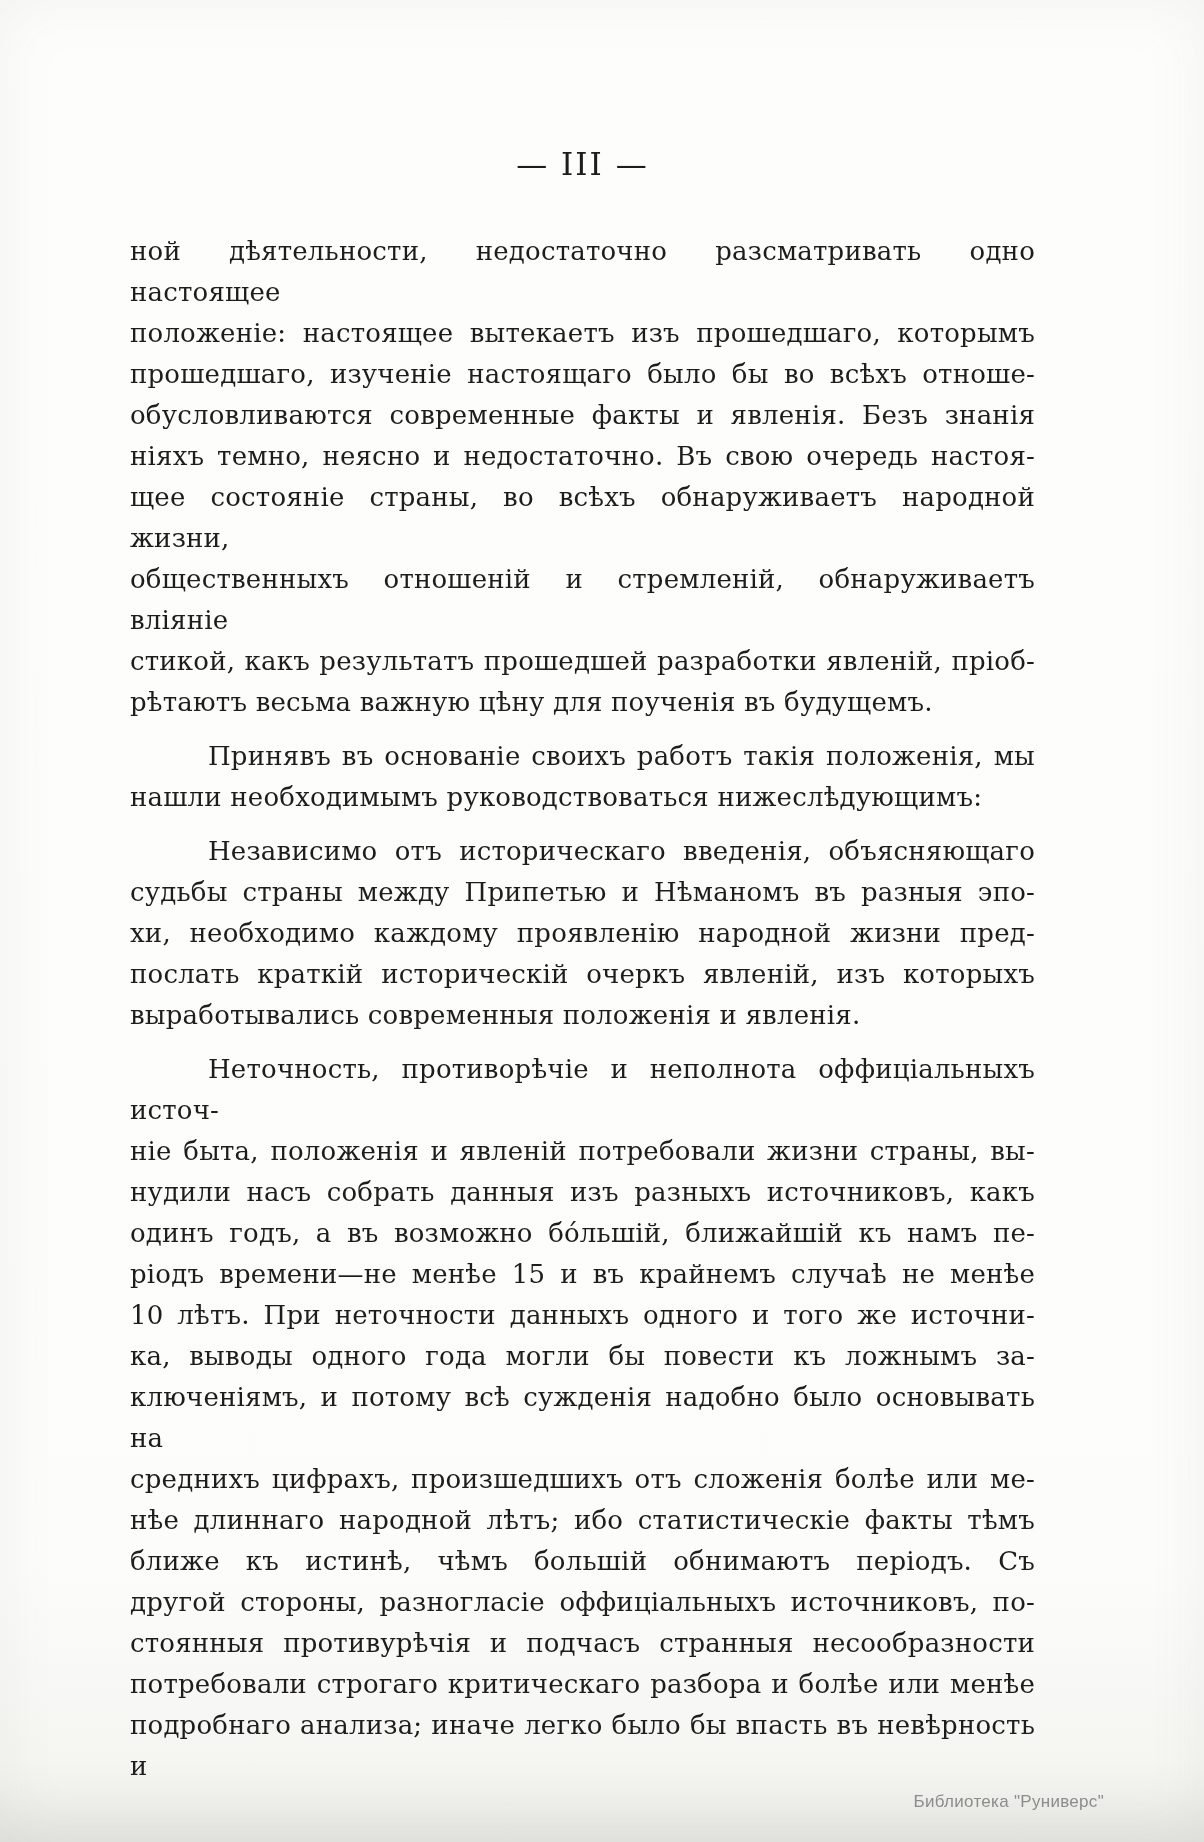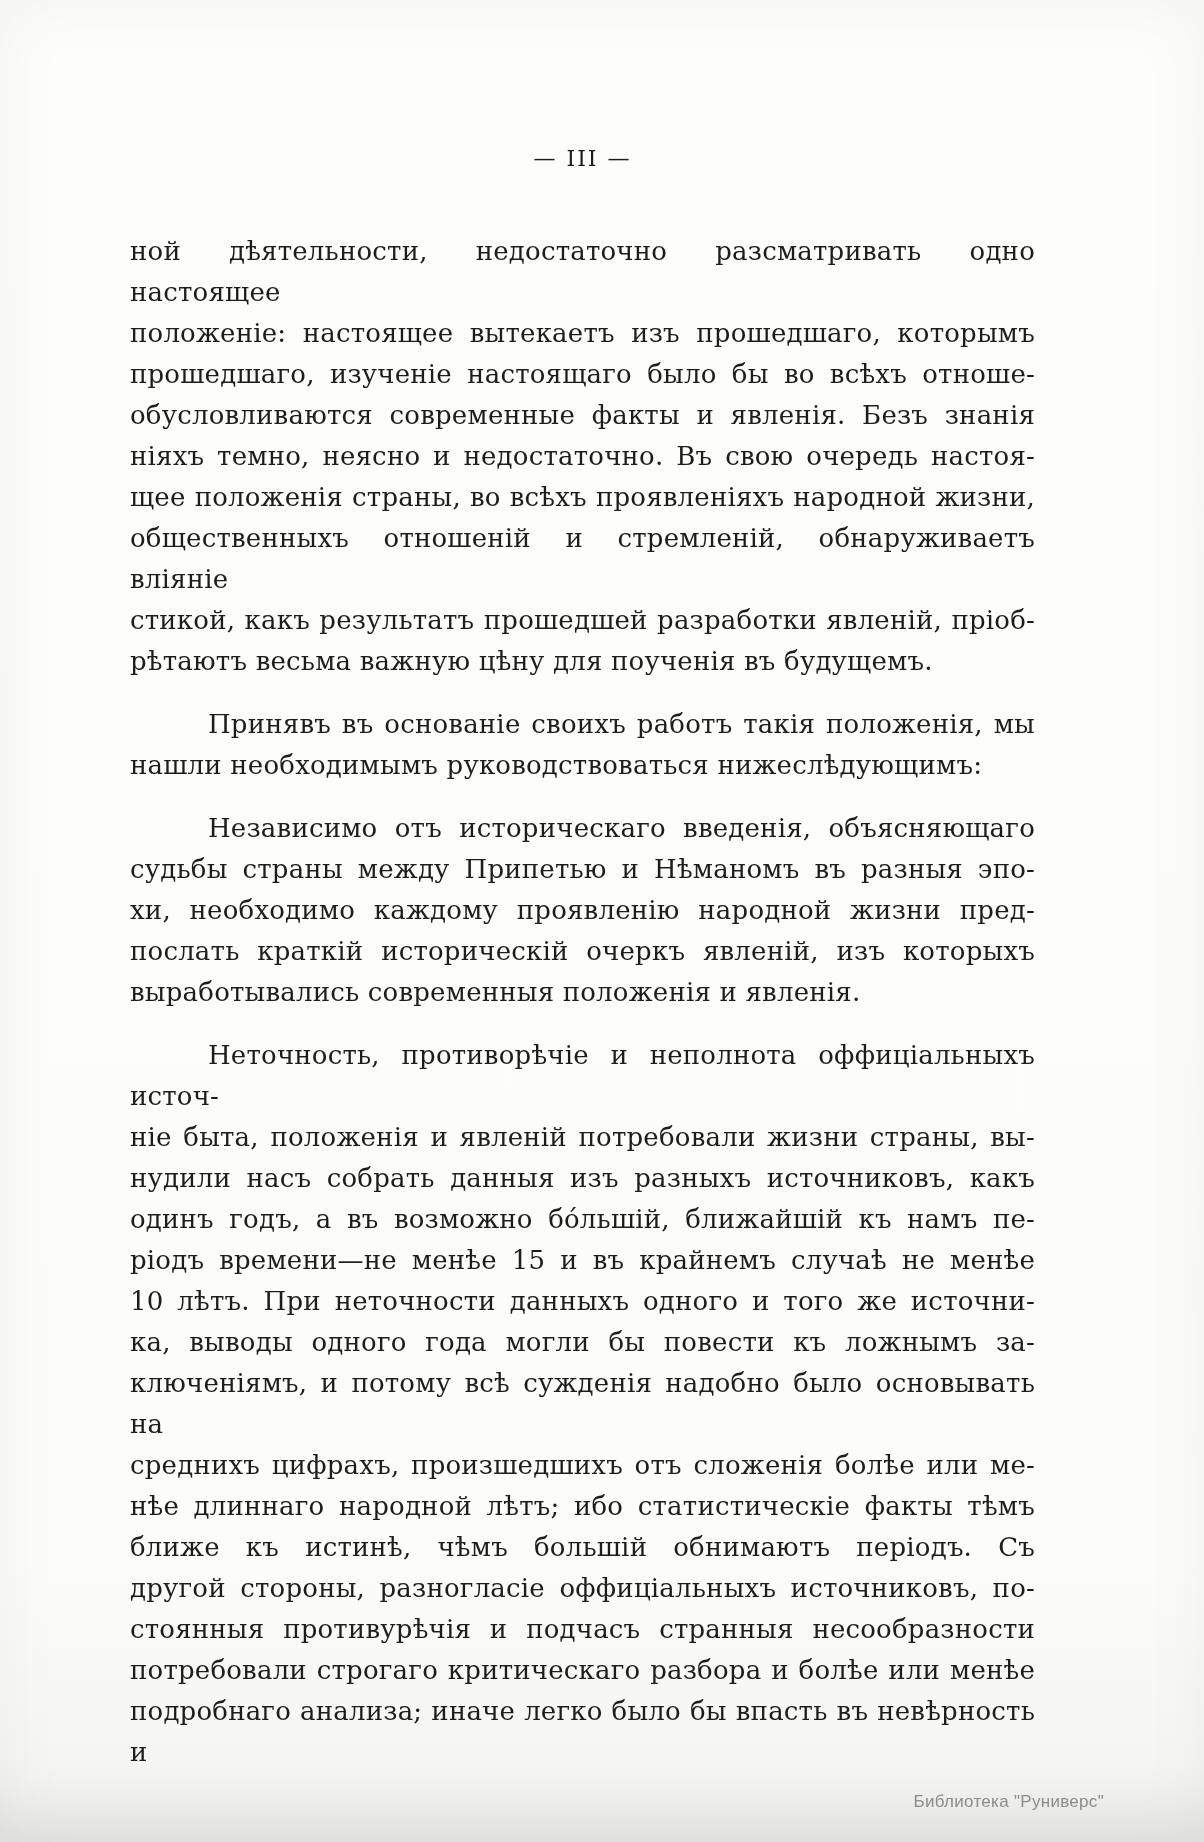--- a/index.html
+++ b/index.html
@@ -21,35 +21,35 @@
     height: 1842px;
     background: linear-gradient(180deg, #fdfdfc 0%, #fcfcfa 85%, #f4f4f1 97%, #ededea 100%);
     box-shadow: inset 0 0 60px rgba(120,120,110,0.08);
   }
   .page-number {
     position: absolute;
     left: 130px;
     top: 146px;
     width: 905px;
     text-align: center;
-    font-size: 22px;
+    font-size: 31px;
     color: #1e1d1b;
     letter-spacing: 2px;
   }
   .text-block {
     position: absolute;
     left: 130px;
     top: 231px;
     width: 905px;
     color: #1e1d1b;
     font-size: 26px;
     line-height: 41px;
   }
   .paragraph + .paragraph {
-    margin-top: 22px;
+    margin-top: 13px;
   }
   .text-line {
     text-align: justify;
     text-align-last: left;
     text-justify: inter-word;
     white-space: nowrap;
     letter-spacing: 0.2px;
   }
   .text-line.j {
     text-align-last: justify;
@@ -83,21 +83,21 @@
 
   <div class="page-number">— III —</div>
 
   <div class="text-block">
       <div class="paragraph">
         <div class="text-line j">ной дѣятельности, недостаточно разсматривать одно настоящее</div>
         <div class="text-line j">положеніе: настоящее вытекаетъ изъ прошедшаго, которымъ</div>
         <div class="text-line j">прошедшаго, изученіе настоящаго было бы во всѣхъ отноше-</div>
         <div class="text-line j">обусловливаются современные факты и явленія. Безъ знанія</div>
         <div class="text-line j">ніяхъ темно, неясно и недостаточно. Въ свою очередь настоя-</div>
-        <div class="text-line j">щее положенія страны, во всѣхъ проявленіяхъ народной жизни,</div>
+        <div class="text-line j">щее состояніе страны, во всѣхъ обнаруживаетъ народной жизни,</div>
         <div class="text-line j">общественныхъ отношеній и стремленій, обнаруживаетъ вліяніе</div>
         <div class="text-line j">стикой, какъ результатъ прошедшей разработки явленій, пріоб-</div>
         <div class="text-line">рѣтаютъ весьма важную цѣну для поученія въ будущемъ.</div>
       </div>
       <div class="paragraph">
         <div class="text-line j first-indent">Принявъ въ основаніе своихъ работъ такія положенія, мы</div>
         <div class="text-line">нашли необходимымъ руководствоваться нижеслѣдующимъ:</div>
       </div>
       <div class="paragraph">
         <div class="text-line j first-indent">Независимо отъ историческаго введенія, объясняющаго</div>

